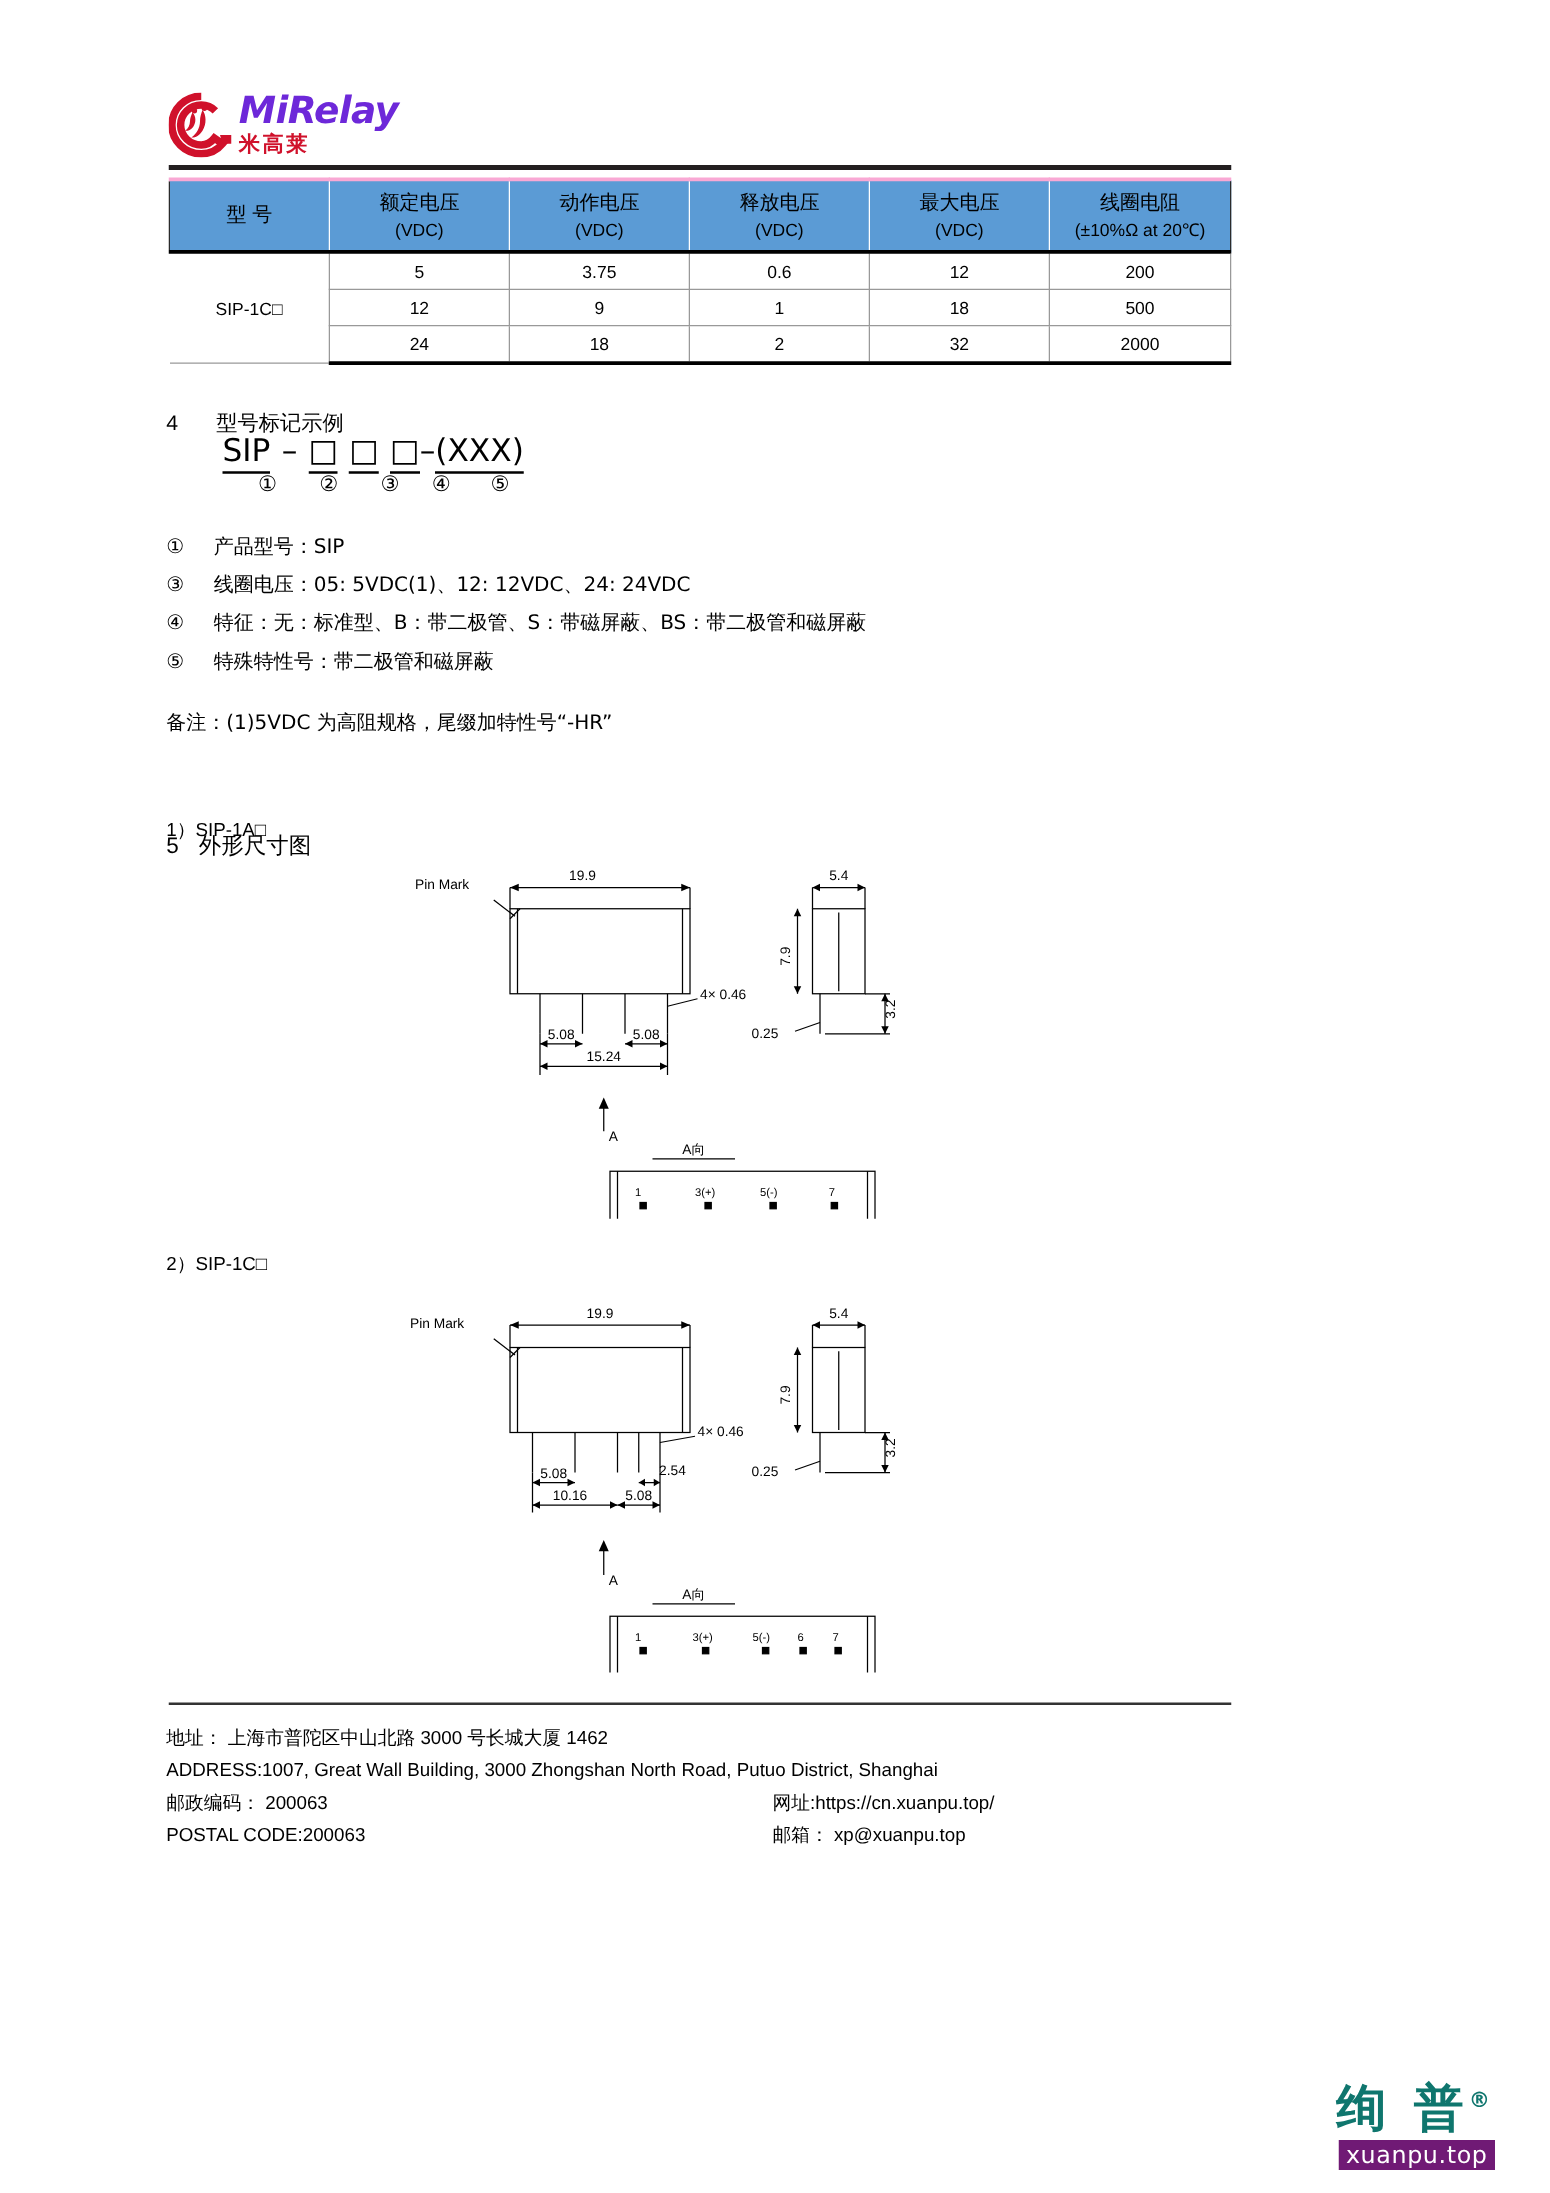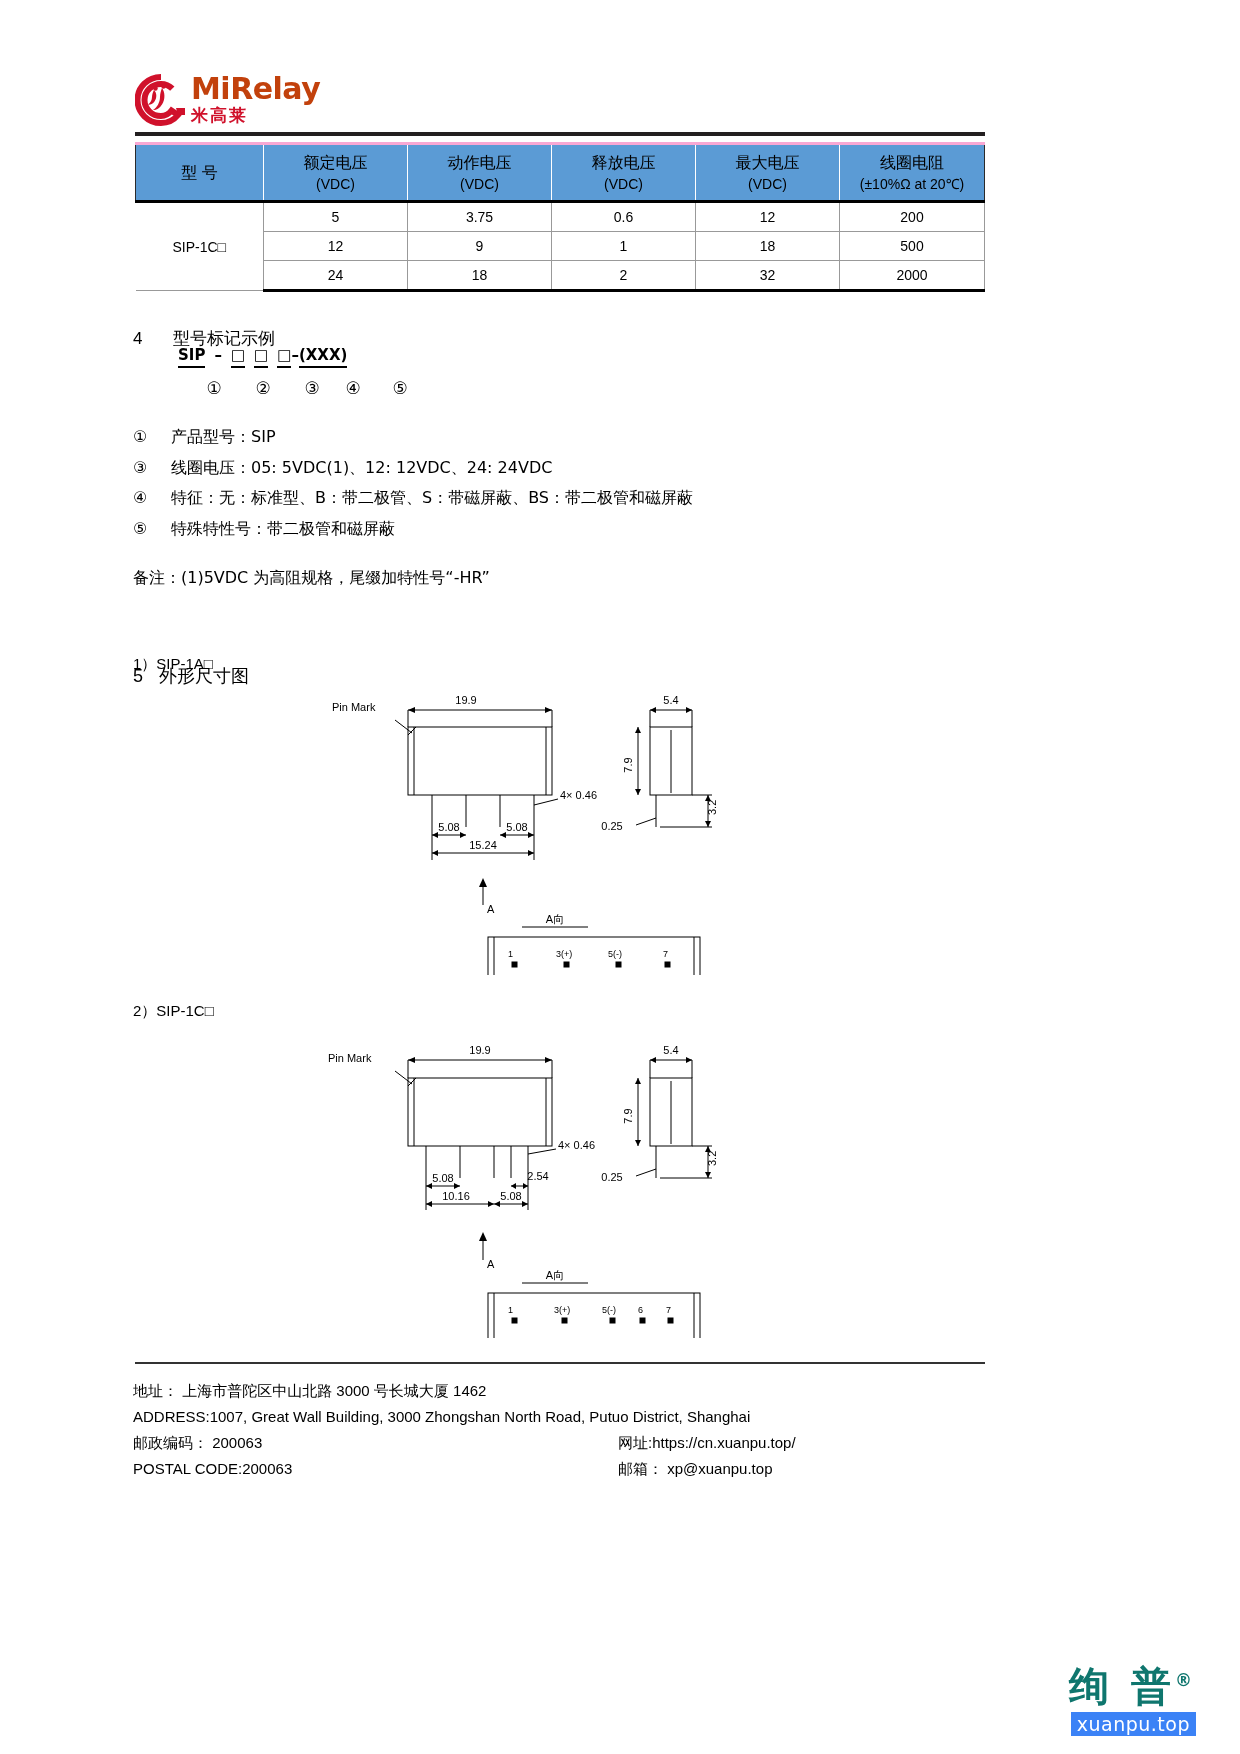--- a/index.html
+++ b/index.html
@@ -16,22 +16,22 @@
 
   
   .header {
     position:absolute; left:135px; top:62px; width:850px; height:78px;
   }
   .logo { position:absolute; left:0; top:10px; width:300px; height:58px; }
   .logo-mark { position:absolute; left:0; top:2px; width:52px; height:52px; }
   .logo-text { position:absolute; left:56px; top:2px; }
   .logo-en {
     font-family:"DejaVu Sans", sans-serif;
-    font-size:30px; font-weight:bold; 
-    color:#c2410c; letter-spacing:-0.5px; line-height:30px;
+    font-size:30px; font-weight:bold; font-style:italic;
+    color:#6d28d9; letter-spacing:-0.5px; line-height:30px;
   }
   .logo-cn {
     font-size:17px; font-weight:bold; color:#d0112b;
     letter-spacing:2px; line-height:20px; margin-top:2px;
   }
   .company-name {
     position:absolute; right:0; top:22px;
     font-size:27px; font-weight:bold; color:#1273c4;
     letter-spacing:1px; white-space:nowrap;
   }
@@ -79,21 +79,21 @@
   .sec-h {
     position:absolute; font-size:17px; color:#000;
     white-space:nowrap;
     margin-top:12px;
   }
   .sec-num { display:inline-block; width:40px; }
 
   
   .formula {
     position:absolute; left:178px; top:346px;
-    font-size:15px; font-weight:bold;
+    font-size:25px; font-weight:normal;
     font-family:"DejaVu Sans", sans-serif;
     white-space:nowrap;
   }
   .formula span.u { border-bottom:2px solid #000; padding-bottom:2px; }
   .formula .gap { display:inline-block; width:9px; }
   .circ-row {
     position:absolute; left:196px; top:378px;
     font-size:17px; white-space:nowrap;
     font-family:"DejaVu Sans", sans-serif;
   }
@@ -131,21 +131,21 @@
   .f-right .f-line { line-height:26px; }
   .wm {
     position:absolute; right:44px; bottom:40px;
     font-size:40px; font-weight:bold; color:#0f766e;
     letter-spacing:4px; font-family:"DejaVu Sans", sans-serif;
   }
   .wm sup { font-size:17px; vertical-align:super; }
   .wm-sub {
     position:absolute; right:44px; bottom:18px;
     font-size:19px; color:#ffffff;
-    background:#3b82f6; padding:1px 6px;
+    background:#701a75; padding:1px 6px;
     font-family:"DejaVu Sans", sans-serif;
     letter-spacing:0.5px;
   }
   svg text { font-family:"Liberation Sans", sans-serif; }
 </style>
 </head>
 <body>
 
 <div class="page">
 

